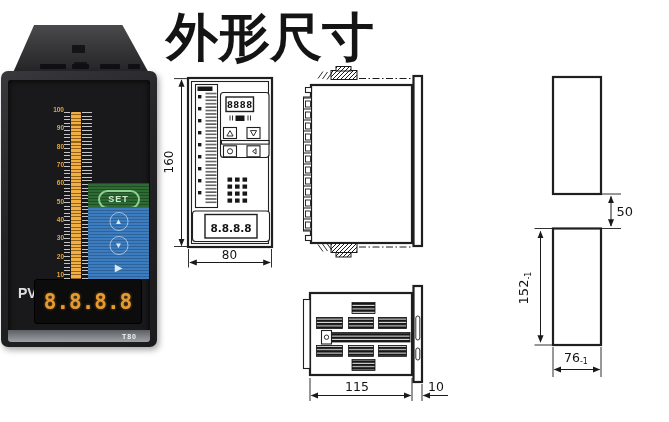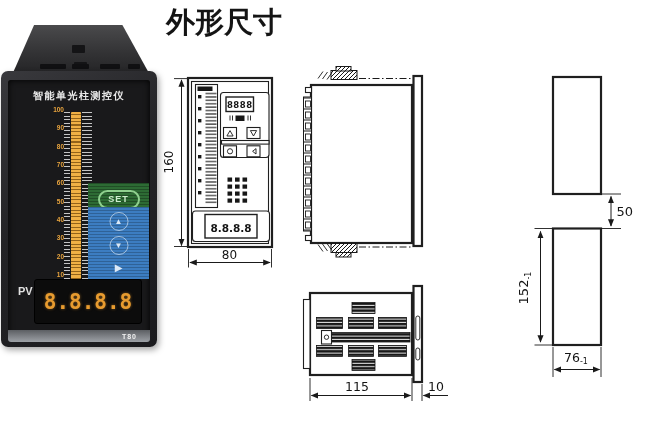--- a/index.html
+++ b/index.html
@@ -38,32 +38,32 @@
     background-image:repeating-linear-gradient(to bottom,rgba(0,0,0,.28) 0 1px,transparent 1px 3px);
     display:flex;align-items:center;justify-content:center;}
   .set-oval{display:block;width:38px;height:15px;border:2px solid #8fd08f;border-radius:10px;
     color:#cdeccd;font-size:9px;font-weight:bold;text-align:center;line-height:15px;letter-spacing:1px;}
   .key-blue{position:absolute;left:80px;top:127px;width:61px;height:72px;background:#3c7dc1;
     background-image:repeating-linear-gradient(to bottom,rgba(0,0,0,.22) 0 1px,transparent 1px 3px);}
   .kb{position:absolute;left:50%;transform:translateX(-50%);width:17px;height:17px;border-radius:50%;
     border:1.5px solid rgba(235,243,252,.6);color:#dce9f7;font-size:8px;display:flex;
     align-items:center;justify-content:center;}
   .kb.noring{border-color:transparent;font-size:10px;}
-  .pv-label{position:absolute;left:10px;top:205px;color:#e0e0e0;font-size:11px;font-weight:bold;}
+  .pv-label{position:absolute;left:10px;top:205px;color:#e0e0e0;font-size:14px;font-weight:bold;}
   .pv-display{position:absolute;left:26px;top:199px;width:106px;height:43px;background:#0c0c0c;
     border-radius:3px;border:1px solid #000;display:flex;align-items:center;justify-content:center;}
   .pv-display span{color:#e79b2f;font-family:"DejaVu Sans Mono",monospace;font-size:21px;
     font-weight:bold;letter-spacing:0px;text-shadow:0 0 3px rgba(231,155,47,.55);}
   .strip{position:absolute;left:0;top:250px;width:142px;height:12px;
     background:linear-gradient(180deg,#5c5f63,#9da1a6);display:flex;align-items:center;
     justify-content:flex-end;}
   .strip span{color:#f2f2f2;font-size:7px;font-weight:bold;margin-right:13px;letter-spacing:1px;}
 
   
-  .sec-title{position:absolute;top:3px;font-size:29px;font-weight:600;color:#141414;
+  .sec-title{position:absolute;top:3px;font-size:52px;font-weight:600;color:#141414;
     letter-spacing:0px;white-space:nowrap;}
   .t1{left:166px;}
   .t2{left:487px;}
 
   
   svg.draw{position:absolute;left:0;top:0;width:669px;height:422px;}
   svg.draw text{font-family:"DejaVu Sans",sans-serif;fill:#141414;}
   .ln   {stroke:#1a1a1a;stroke-width:1;fill:none;}
   .thin {stroke:#1a1a1a;stroke-width:.9;fill:none;}
   .med  {stroke:#1f1f1f;stroke-width:1.1;fill:#fff;}
@@ -81,21 +81,20 @@
       <div class="case-slot" style="left:60px;top:20px;width:13px;height:8px;"></div>
       <div class="case-slot" style="left:62px;top:37px;width:13px;height:6px;"></div>
     </div>
     <div class="seam-slot" style="left:40px;width:26px;"></div>
     <div class="seam-slot" style="left:72px;width:17px;"></div>
     <div class="seam-slot" style="left:100px;width:20px;"></div>
     <div class="seam-slot" style="left:128px;width:12px;"></div>
 
     <div class="bezel">
       <div class="panel">
-        <div class="p-title">智能单光柱测控仪</div>
 
 
         <div class="scale-nums">
           <span>100</span>
           <span>90</span>
           <span>80</span>
           <span>70</span>
           <span>60</span>
           <span>50</span>
           <span>40</span>

